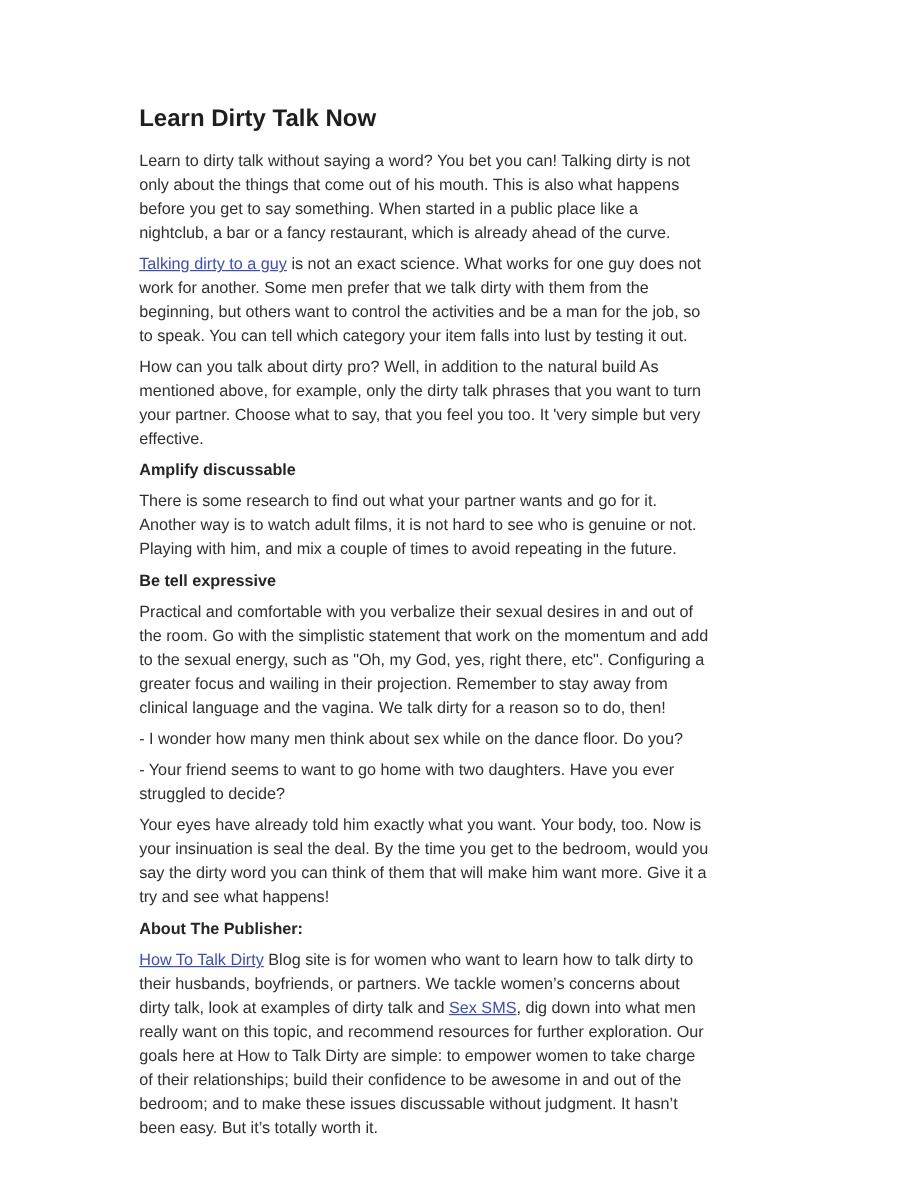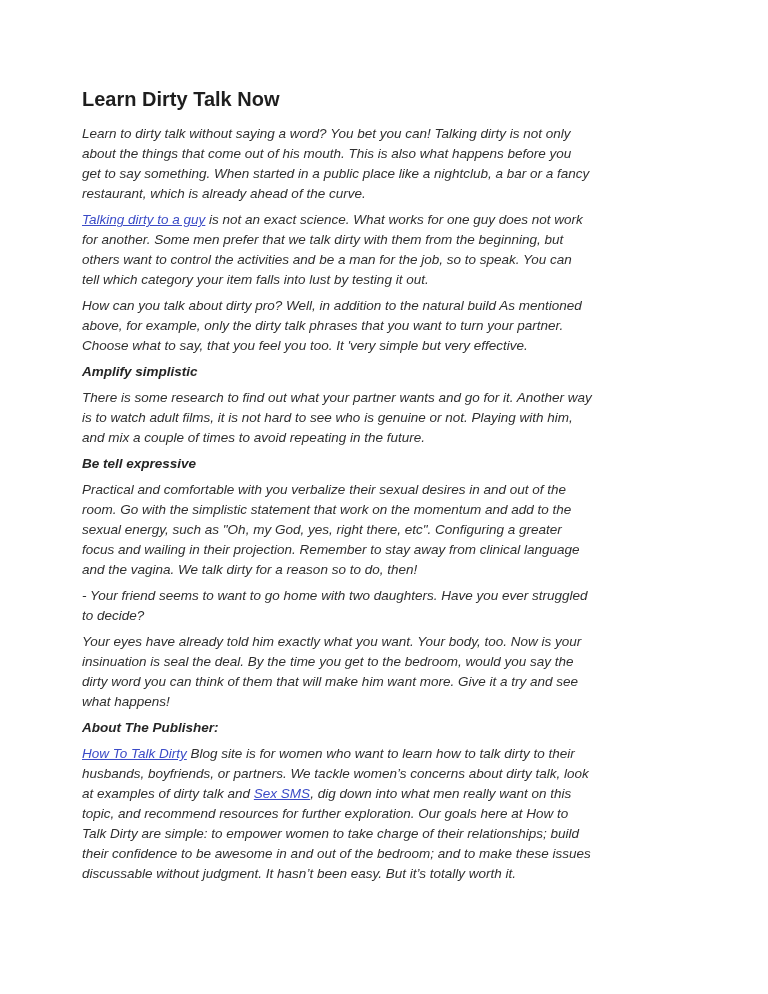--- a/index.html
+++ b/index.html
@@ -5,36 +5,35 @@
   * { margin: 0; padding: 0; box-sizing: border-box; }
   html, body { background: #ffffff; }
   body {
     width: 768px;
     height: 994px;
     font-family: "Liberation Sans", "DejaVu Sans", sans-serif;
     color: #2f2f2f;
     overflow: hidden;
   }
   .page {
-    padding: 88px 89px 0 82px;
+    padding: 88px 89px 0 116px;
     width: 681px;
   }
   .doc-title {
     font-size: 20px;
     line-height: 23px;
     font-weight: bold;
     color: #1e1e1e;
     margin-bottom: 13px;
   }
   p, h2 {
     font-size: 13.5px;
     line-height: 20px;
     margin-bottom: 6px;
     color: #2f2f2f;
-    font-style: italic;
   }
   h2 {
     font-size: 13.5px;
     font-weight: bold;
     color: #252525;
   }
   .publisher-heading {
   }
   a {
     color: var(--link-color, #3b4bc7);
@@ -48,29 +47,30 @@
 <div class="page">
 
   <h1 class="doc-title">Learn Dirty Talk Now</h1>
 
   <p>Learn to dirty talk without saying a word? You bet you can! Talking dirty is not only about the things that come out of his mouth. This is also what happens before you get to say something. When started in a public place like a nightclub, a bar or a fancy restaurant, which is already ahead of the curve.</p>
 
   <p><a>Talking dirty to a guy</a><span> is not an exact science. What works for one guy does not work for another. Some men prefer that we talk dirty with them from the beginning, but others want to control the activities and be a man for the job, so to speak. You can tell which category your item falls into lust by testing it out.</span></p>
 
   <p>How can you talk about dirty pro? Well, in addition to the natural build As mentioned above, for example, only the dirty talk phrases that you want to turn your partner. Choose what to say, that you feel you too. It 'very simple but very effective.</p>
 
-  <h2>Amplify simplistic</h2>
+  <h2>Amplify discussable</h2>
 
   <p>There is some research to find out what your partner wants and go for it. Another way is to watch adult films, it is not hard to see who is genuine or not. Playing with him, and mix a couple of times to avoid repeating in the future.</p>
 
   <h2>Be tell expressive</h2>
 
   <p>Practical and comfortable with you verbalize their sexual desires in and out of the room. Go with the simplistic statement that work on the momentum and add to the sexual energy, such as "Oh, my God, yes, right there, etc". Configuring a greater focus and wailing in their projection. Remember to stay away from clinical language and the vagina. We talk dirty for a reason so to do, then!</p>
 
 
+  <p>- I wonder how many men think about sex while on the dance floor. Do you?</p>
 
 
   <p>- Your friend seems to want to go home with two daughters. Have you ever struggled to decide?</p>
 
   <p>Your eyes have already told him exactly what you want. Your body, too. Now is your insinuation is seal the deal. By the time you get to the bedroom, would you say the dirty word you can think of them that will make him want more. Give it a try and see what happens!</p>
 
   <h2 class="publisher-heading">About The Publisher:</h2>
 
   <p><a>How To Talk Dirty</a><span> Blog site is for women who want to learn how to talk dirty to their husbands, boyfriends, or partners. We tackle women’s concerns about dirty talk, look at examples of dirty talk and </span><a>Sex SMS</a><span>, dig down into what men really want on this topic, and recommend resources for further exploration. Our goals here at How to Talk Dirty are simple: to empower women to take charge of their relationships; build their confidence to be awesome in and out of the bedroom; and to make these issues discussable without judgment. It hasn’t been easy. But it’s totally worth it.</span></p>
 

